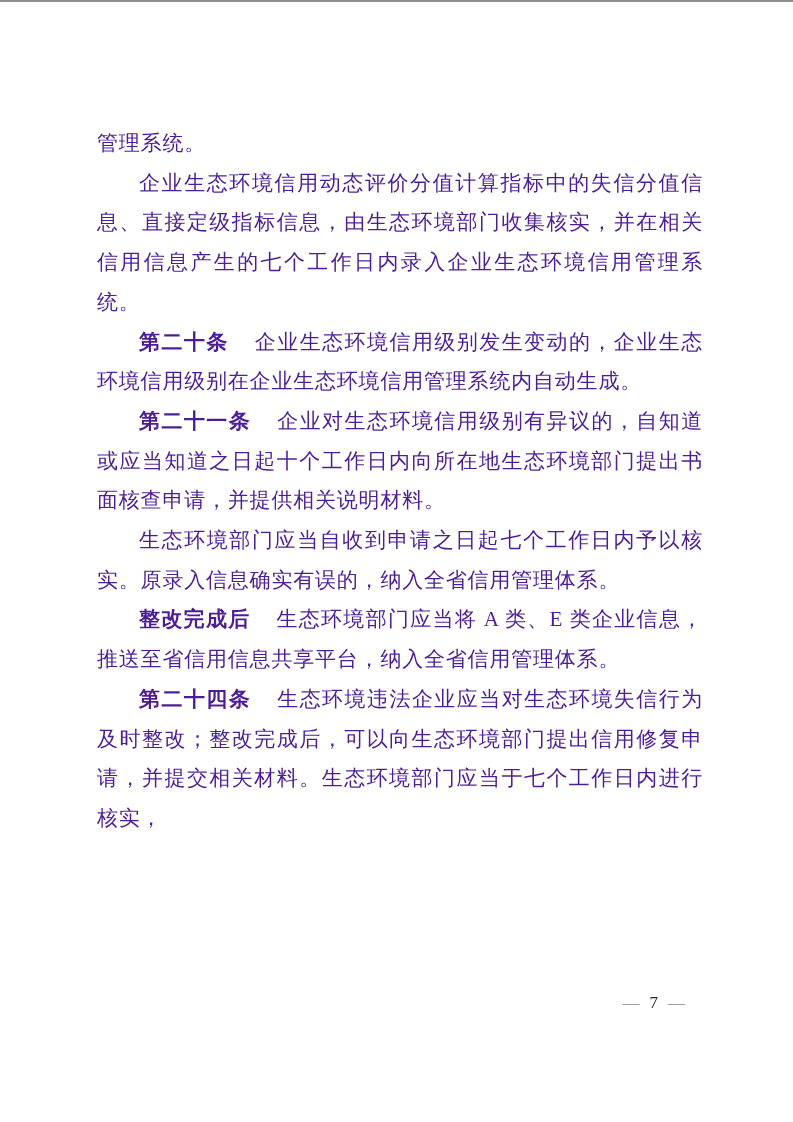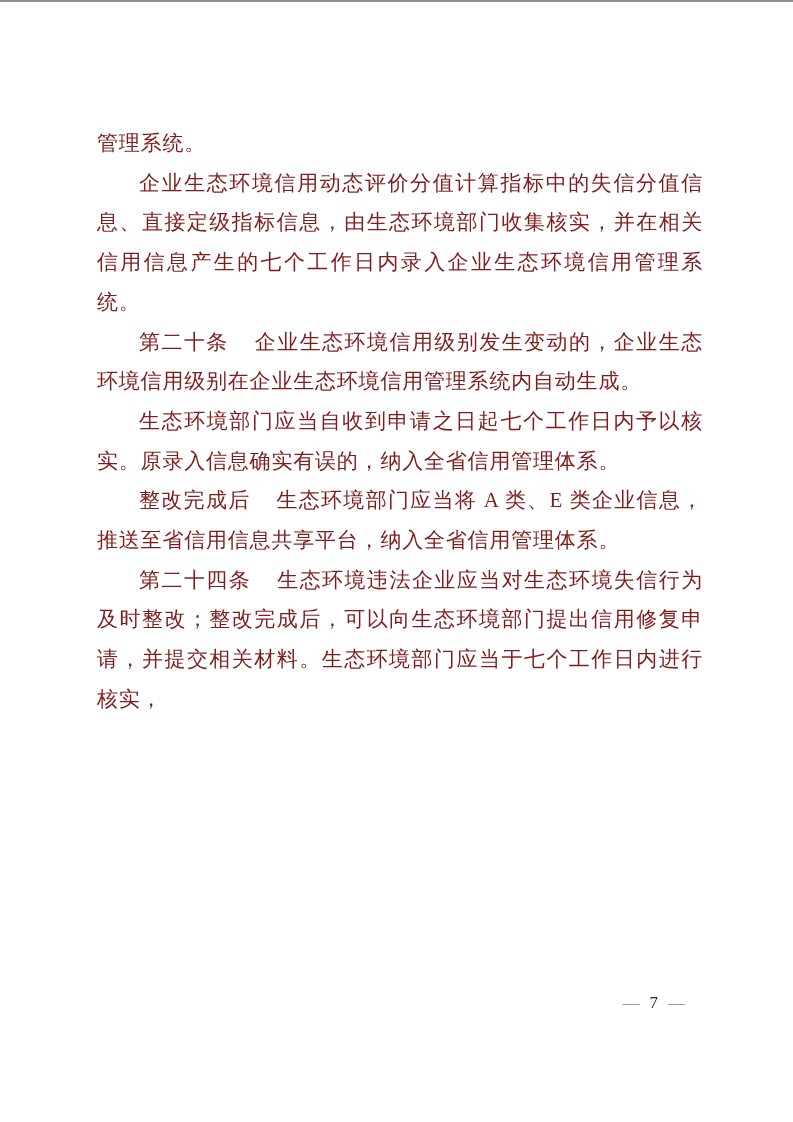--- a/index.html
+++ b/index.html
@@ -23,32 +23,32 @@
     background: #8f8f8f;
   }
   .page-content {
     position: absolute;
     left: 97px;
     top: 124px;
     width: 606px;
     font-size: 21px;
     line-height: 39.7px;
     letter-spacing: 0.8px;
-    color: #7f1d1d;
+    color: #4c1d95;
     text-align: justify;
   }
   .para {
     margin: 0;
     text-indent: 2em;
   }
   .para.no-indent {
     text-indent: 0;
   }
   .para-lead {
-    font-weight: normal;
+    font-weight: bold;
     margin-right: 26px;
   }
   .para-lead:empty {
     display: none;
     margin: 0;
   }
   .page-footer {
     position: absolute;
     top: 992px;
     right: 108px;
@@ -67,20 +67,21 @@
 </style>
 </head>
 <body>
 
 <div class="scan-edge-top"></div>
 
 <div class="page-content">
   <p class="para no-indent"><span class="para-text">管理系统。</span></p>
   <p class="para"><span class="para-text">企业生态环境信用动态评价分值计算指标中的失信分值信息、直接定级指标信息，由生态环境部门收集核实，并在相关信用信息产生的七个工作日内录入企业生态环境信用管理系统。</span></p>
   <p class="para"><span class="para-lead">第二十条</span><span class="para-text">企业生态环境信用级别发生变动的，企业生态环境信用级别在企业生态环境信用管理系统内自动生成。</span></p>
+  <p class="para"><span class="para-lead">第二十一条</span><span class="para-text">企业对生态环境信用级别有异议的，自知道或应当知道之日起十个工作日内向所在地生态环境部门提出书面核查申请，并提供相关说明材料。</span></p>
   <p class="para"><span class="para-text">生态环境部门应当自收到申请之日起七个工作日内予以核实。原录入信息确实有误的，纳入全省信用管理体系。</span></p>
   <p class="para"><span class="para-lead">整改完成后</span><span class="para-text">生态环境部门应当将 A 类、E 类企业信息，推送至省信用信息共享平台，纳入全省信用管理体系。</span></p>
   <p class="para"><span class="para-lead">第二十四条</span><span class="para-text">生态环境违法企业应当对生态环境失信行为及时整改；整改完成后，可以向生态环境部门提出信用修复申请，并提交相关材料。生态环境部门应当于七个工作日内进行核实，</span></p>
 </div>
 
 <div class="page-footer">
   <span class="footer-dash">—</span><span class="footer-num">7</span><span class="footer-dash">—</span>
 </div>
 
 </body></html>

